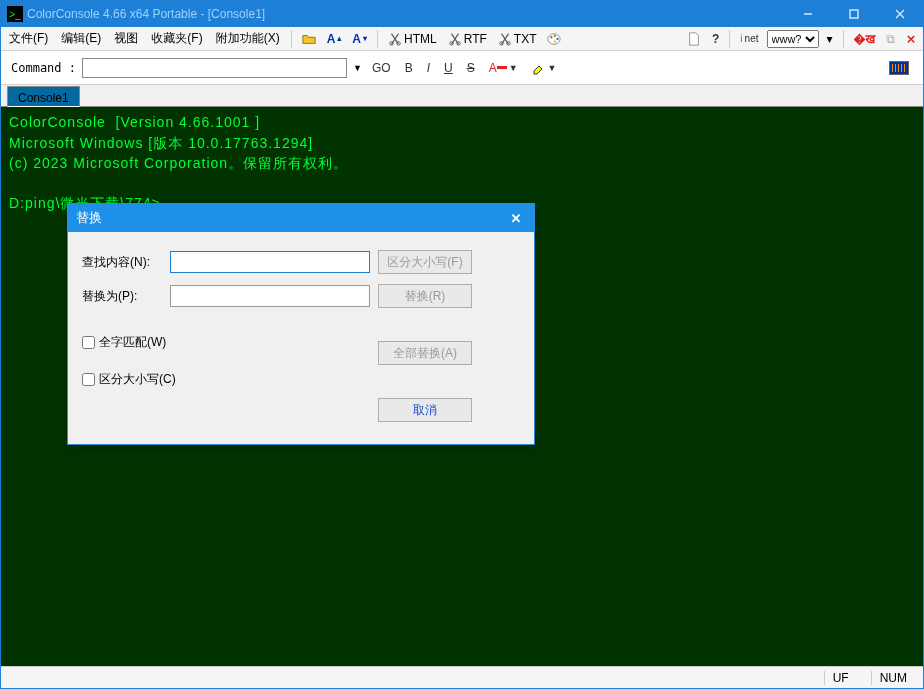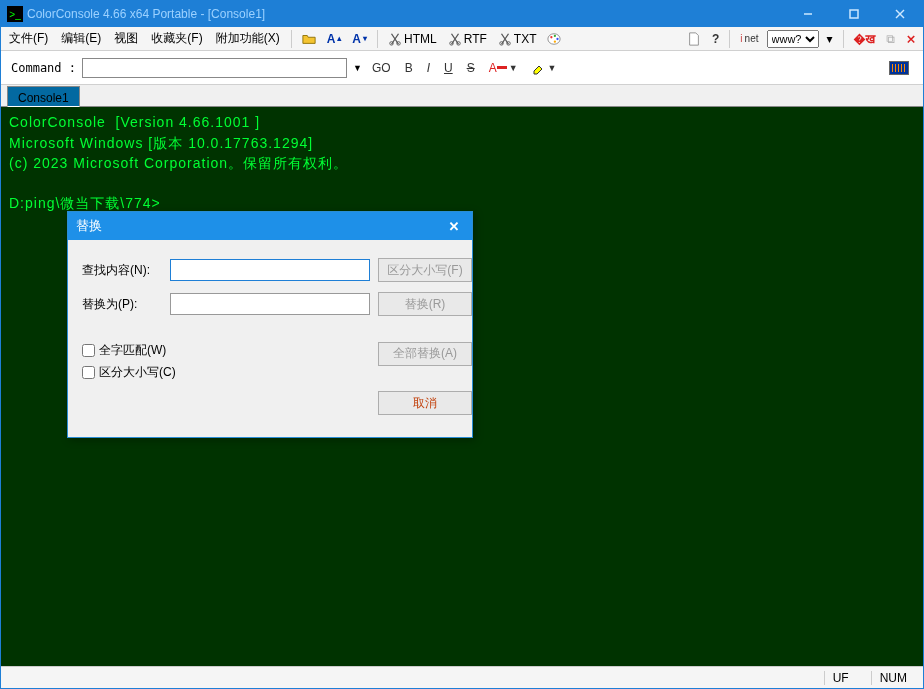--- a/index.html
+++ b/index.html
@@ -27,30 +27,30 @@
 .kbico::after{content:""; position:absolute; inset:2px; background:repeating-linear-gradient(to right,#ff8800 0 1px,#003399 1px 3px), repeating-linear-gradient(to bottom,#ff8800 0 1px,#003399 1px 3px);}
 
 .tabbar { height: 22px; background: #f0f0f0; border-bottom: 1px solid #888; display: flex; align-items: flex-end; padding-left: 6px; }
 .tabbar .tab { background: #0369a1; border: 1px solid #888; border-bottom: 1px solid #fff; padding: 4px 10px 1px; font-size: 12px; position: relative; top: 1px; }
 
 .console { background: #003300; color: #00ff33; font-family: "Consolas","Courier New",monospace; font-size: 14px; padding: 6px 8px; height: 560px; overflow: hidden; white-space: pre; line-height: 1.4; letter-spacing: 1px; }
 
 .statusbar { position:absolute; bottom:0; left:0; right:0; height: 22px; border-top: 1px solid #ccc; display: flex; align-items: center; justify-content: flex-end; font-size: 12px; padding: 0 8px; gap: 14px; background:#f5f5f5;}
 .statusbar .cell{ border-left:1px solid #ccc; padding:0 8px; }
 
-.dialog { position: absolute; left: 66px; top: 202px; width: 406px; background: #f0f0f0; border: 1px solid #2a8dd4; box-shadow: 2px 2px 8px rgba(0,0,0,.3); margin-top: 8px; }
+.dialog { position: absolute; left: 66px; top: 202px; width: 468px; background: #f0f0f0; border: 1px solid #2a8dd4; box-shadow: 2px 2px 8px rgba(0,0,0,.3); }
 .dialog .dtitle { height: 28px; background: #1e90e8; color: #fff; display: flex; align-items: center; padding: 0 8px; font-size: 13px; }
 .dialog .dtitle .x { margin-left: auto; width: 20px; text-align: center; font-weight: bold; cursor:pointer; }
 .dialog .dbody { padding: 18px 14px 22px 14px; display: grid; grid-template-columns: 80px 200px 94px; gap: 10px 8px; font-size: 12px; align-items: center; }
 .dialog .dbody label { text-align: left; }
 .dialog .dbody input[type=text] { height: 22px; border: 1px solid #1e7fd6; width: 100%; padding: 0 3px; }
 .dialog .dbody input.plain { border:1px solid #999; }
 .dialog .dbody button { height: 24px; font-size: 12px; background: #e9e9e9; border: 1px solid #adadad; color: #555; }
 .dialog .dbody button:disabled { color: #9a9a9a; }
-.dialog .checks { grid-column: 1 / span 2; display:flex; flex-direction:column; gap:5px; margin-top:16px;}
+.dialog .checks { grid-column: 1 / span 2; display:flex; flex-direction:column; gap:20px; margin-top:16px;}
 .dialog .checks label{ display:flex; align-items:center; gap:4px;}
 </style>
 </head>
 <body>
 
 <div class="titlebar">
   <span class="icon">&gt;_</span>
   <span class="title">ColorConsole 4.66 x64 Portable - [Console1]</span>
   <div class="winbtns">
     <div class="winbtn">
@@ -192,15 +192,15 @@
       <label>
           <input type="checkbox" style=""> 
           <span>全字匹配(W)</span>
         </label>
       <label>
           <input type="checkbox" style=""> 
           <span>区分大小写(C)</span>
         </label>
     </div>
     <button disabled="" style="grid-column:3;grid-row:3;">全部替换(A)</button>
-    <button style="grid-column:3;grid-row:4;color:#c2410c;">取消</button>
+    <button style="grid-column:3;grid-row:4;color:#1d4ed8;">取消</button>
   </div>
 </div>
 
 </body></html>

